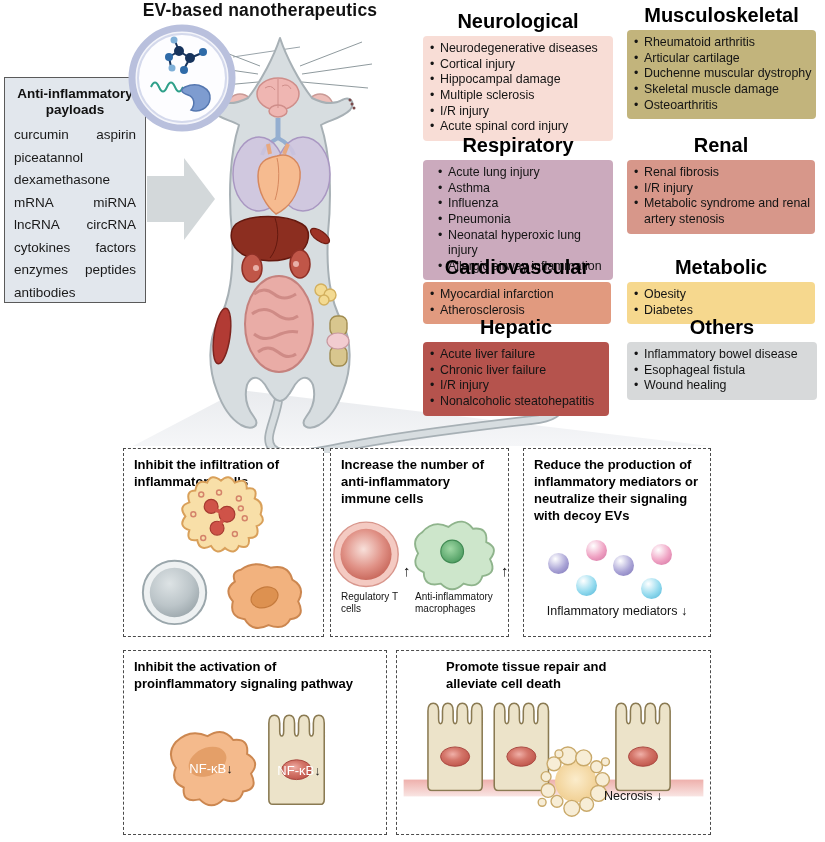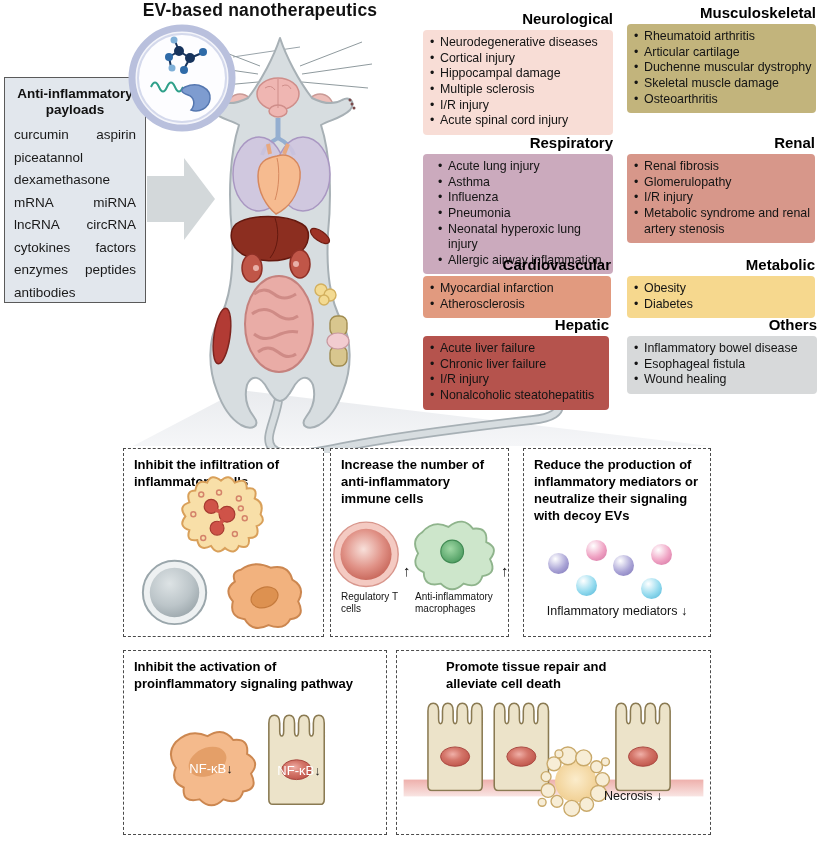--- a/index.html
+++ b/index.html
@@ -11,21 +11,21 @@
 
   
   .payload-box{position:absolute;left:4px;top:77px;width:142px;height:226px;
                background:#e2e7ed;border:1.6px solid #5a5a5a;box-sizing:border-box}
   .payload-title{margin-top:8px;text-align:center;font-weight:bold;font-size:13.5px;line-height:1.15}
   .payload-rows{margin-top:10px;padding:0 9px}
   .payload-row{display:flex;justify-content:space-between;font-size:13.5px;margin-bottom:7.5px;color:#1a1a1a}
 
   
   .cat{position:absolute}
-  .cat h3{margin:0 0 3px;text-align:right;font-size:15px;font-weight:bold;color:#000}
+  .cat h3{margin:0 0 3px;text-align:center;font-size:20px;font-weight:bold;color:#000}
   .cat ul{margin:0;padding:5px 4px 6px 4px;border-radius:4px;list-style:none;
           font-size:12.4px;line-height:1.26;color:#141414}
   .cat li{padding-left:13px;position:relative}
   .cat li::before{content:"\2022";position:absolute;left:3px}
   #cat-neurological{left:423px;top:10px;width:190px}
   #cat-musculoskeletal{left:627px;top:4px;width:189px}
   #cat-respiratory{left:423px;top:134px;width:190px}
   #cat-renal{left:627px;top:134px;width:188px}
   #cat-cardiovascular{left:423px;top:256px;width:188px}
   #cat-metabolic{left:627px;top:256px;width:188px}
@@ -281,21 +281,20 @@
         <li>Influenza</li>
         <li>Pneumonia</li>
         <li>Neonatal hyperoxic lung injury</li>
         <li>Allergic airway inflammation</li>
       </ul>
   </div>
   <div class="cat" id="cat-renal">
     <h3>Renal</h3>
     <ul style="background: rgb(215, 151, 138);">
         <li>Renal fibrosis</li>
-        <li>Glomerulopathy</li>
         <li>I/R injury</li>
         <li>Metabolic syndrome and renal artery stenosis</li>
       </ul>
   </div>
   <div class="cat" id="cat-cardiovascular">
     <h3>Cardiovascular</h3>
     <ul style="background: rgb(225, 154, 127);">
         <li>Myocardial infarction</li>
         <li>Atherosclerosis</li>
       </ul>

